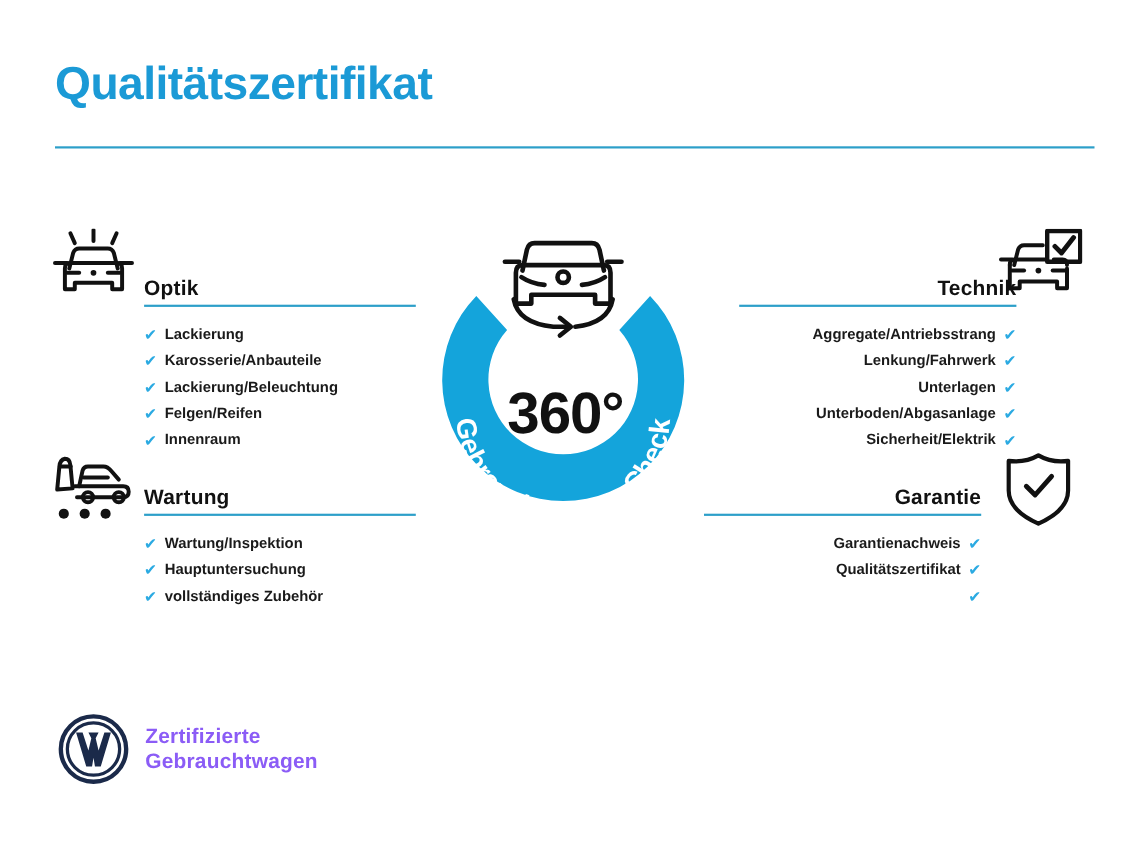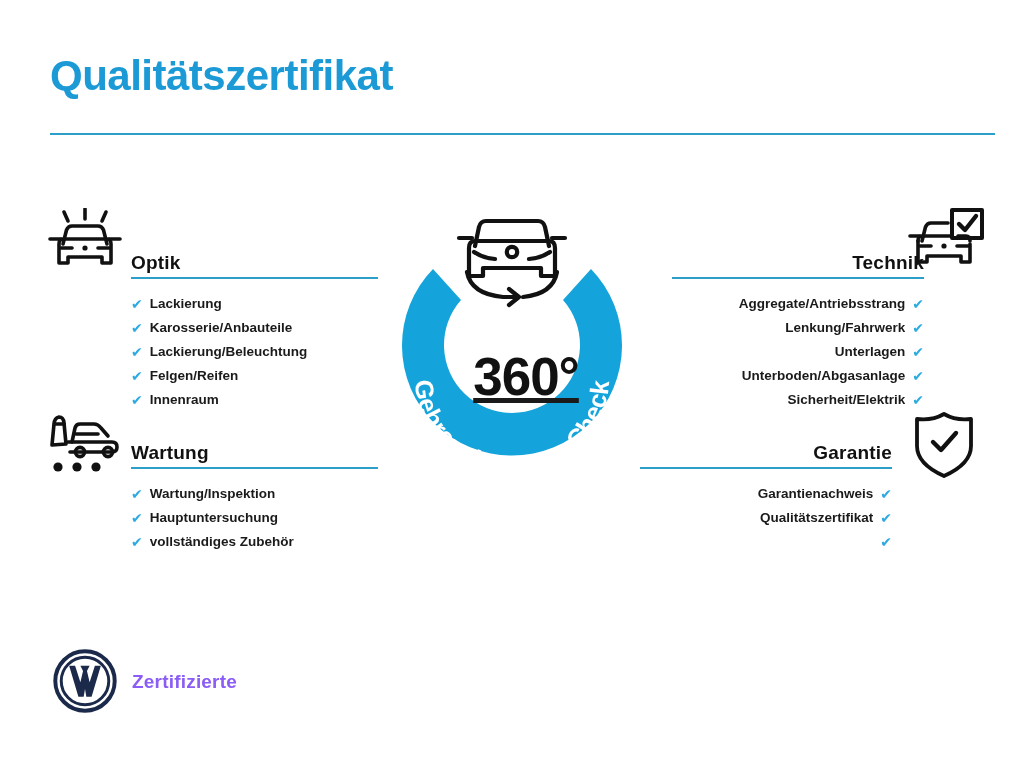--- a/index.html
+++ b/index.html
@@ -70,24 +70,23 @@
   .ico{position:absolute;}
   .ico-optik   {left:46px;top:208px;}
   .ico-wartung {left:46px;top:412px;}
   .ico-technik {left:908px;top:208px;}
   .ico-garantie{left:912px;top:410px;}
 
   
   .badge{position:absolute;left:371px;top:196px;width:282px;height:290px;}
   .badge svg{display:block;}
   .badge-360{
-    position:absolute;left:12px;top:0;width:282px;height:290px;
+    position:absolute;left:0;top:0;width:282px;height:290px;
     display:flex;align-items:center;justify-content:center;
     pointer-events:none;
-    text-decoration:underline;
   }
   .badge-360 span{
     font-size:53px;font-weight:700;color:#111;
     transform:translate(2px,35px);
     letter-spacing:-1px;
   }
 
   
   .footer{position:absolute;left:52px;top:648px;display:flex;align-items:center;}
   .vw-mark{width:66px;height:66px;flex:0 0 auto;}
@@ -292,16 +291,17 @@
 
   <div class="footer">
     <svg class="vw-mark" viewBox="0 0 100 100">
       <circle cx="50" cy="50" r="45" fill="none" stroke="#1B2A4A" stroke-width="6"></circle>
       <circle cx="50" cy="50" r="36" fill="none" stroke="#1B2A4A" stroke-width="4.5"></circle>
       <path d="M26 27 L35 27 L43 52 L47 35 L43 27 L57 27 L53 35 L57 52 L65 27 L74 27
                L60 74 L52 74 L50 62 L48 74 L40 74 Z" fill="#1B2A4A"></path>
     </svg>
     <div class="vw-text">
       <div>Zertifizierte</div>
+      <div>Gebrauchtwagen</div>
     </div>
   </div>
 
 </div>
 
 </body></html>

